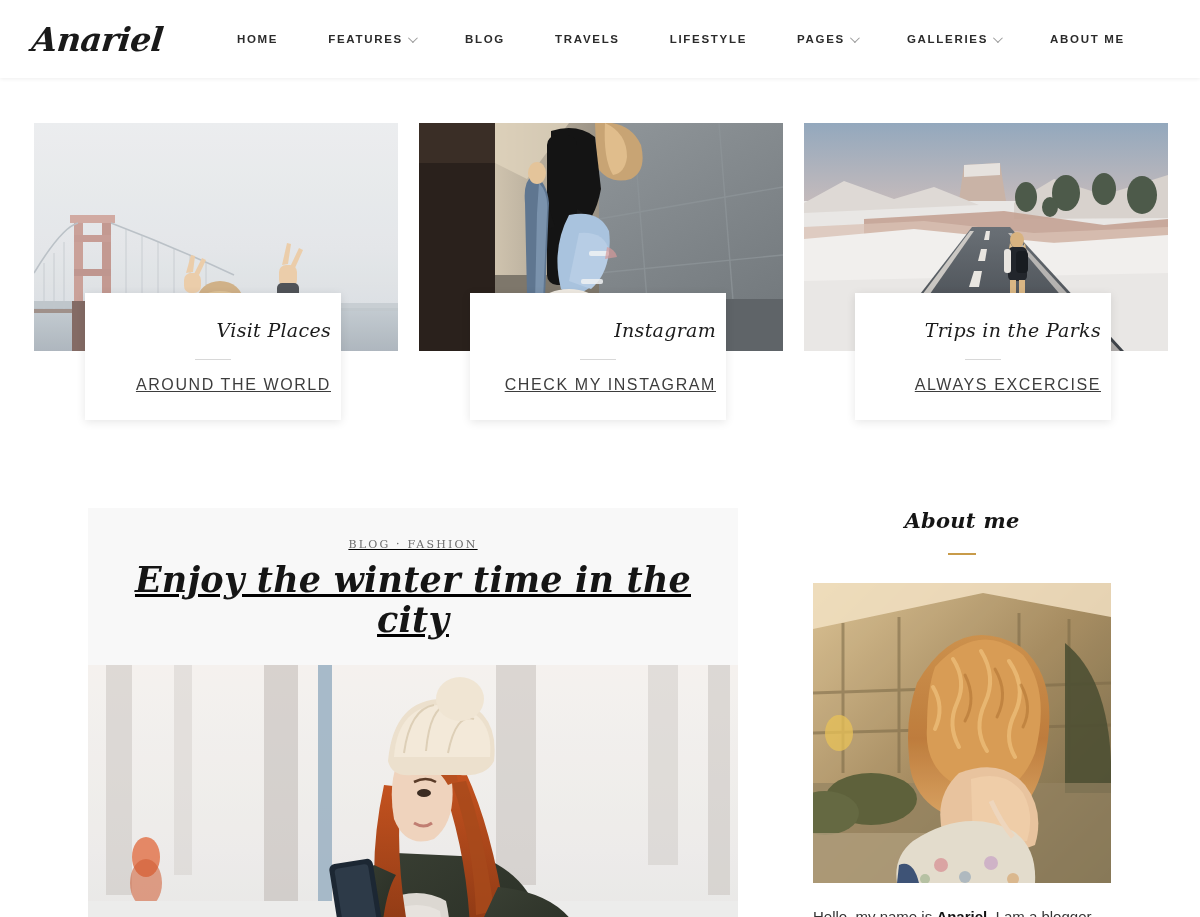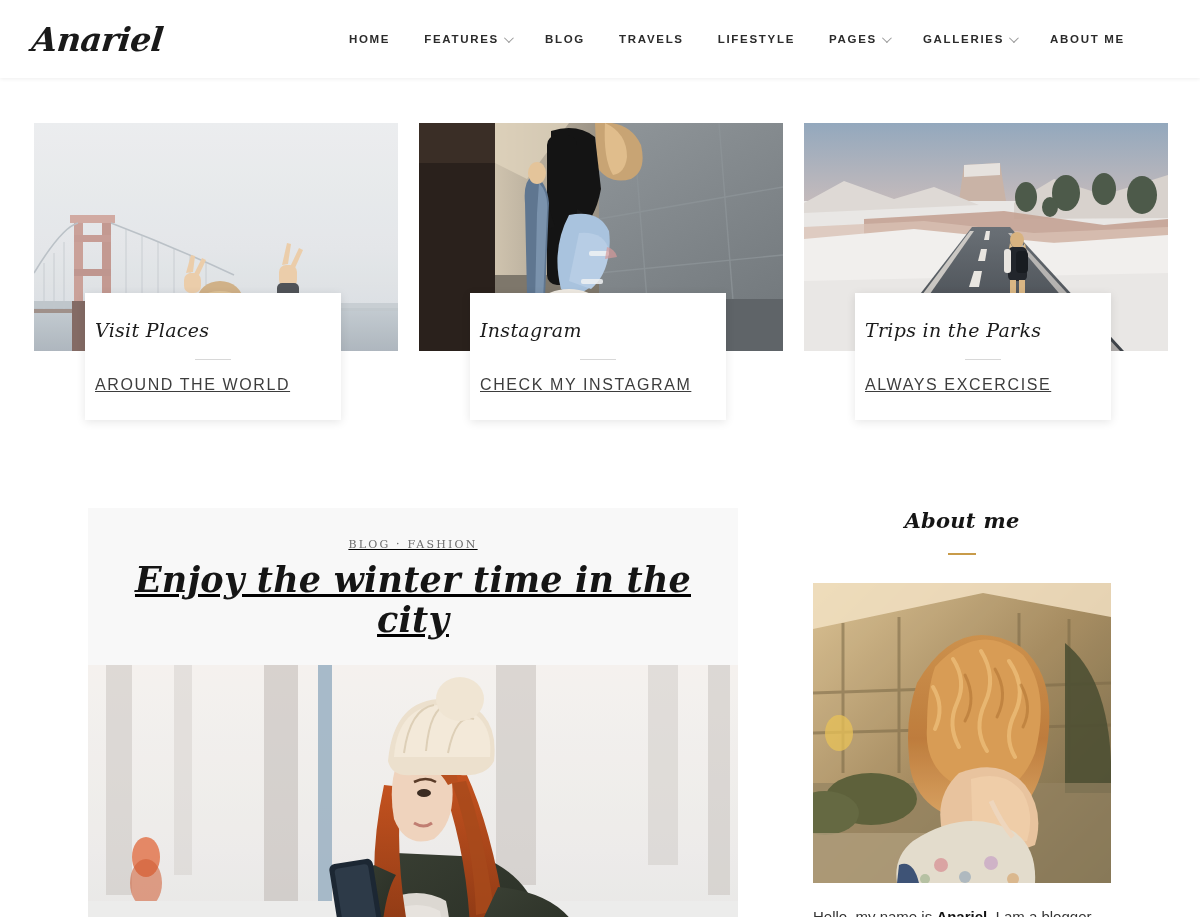--- a/index.html
+++ b/index.html
@@ -34,21 +34,21 @@
     color: #1a1a1a;
     transform: skewX(-6deg);
     white-space: nowrap;
     padding-left: 4px;
   }
 
   .main-nav {
     margin-left: auto;
     display: flex;
     align-items: center;
-    gap: 0px;
+    gap: 16px;
     padding-right: 30px;
   }
 
   .nav-item {
     display: flex;
     align-items: center;
     gap: 5px;
     padding: 0 17px;
     cursor: pointer;
     white-space: nowrap;
@@ -97,21 +97,21 @@
   .card-photo svg { display: block; width: 100%; height: 100%; }
 
   .card-caption {
     position: absolute;
     left: 51px;
     top: 170px;
     width: 256px;
     background: #ffffff;
     box-shadow: 0 2px 9px rgba(0,0,0,0.10);
     padding: 26px 10px 26px 10px;
-    text-align: left;
+    text-align: right;
   }
 
   .card-title {
     font-family: "DejaVu Serif", serif;
     font-style: italic;
     font-size: 19px;
     color: #1b1b1b;
     letter-spacing: 0.3px;
     line-height: 1.2;
   }

